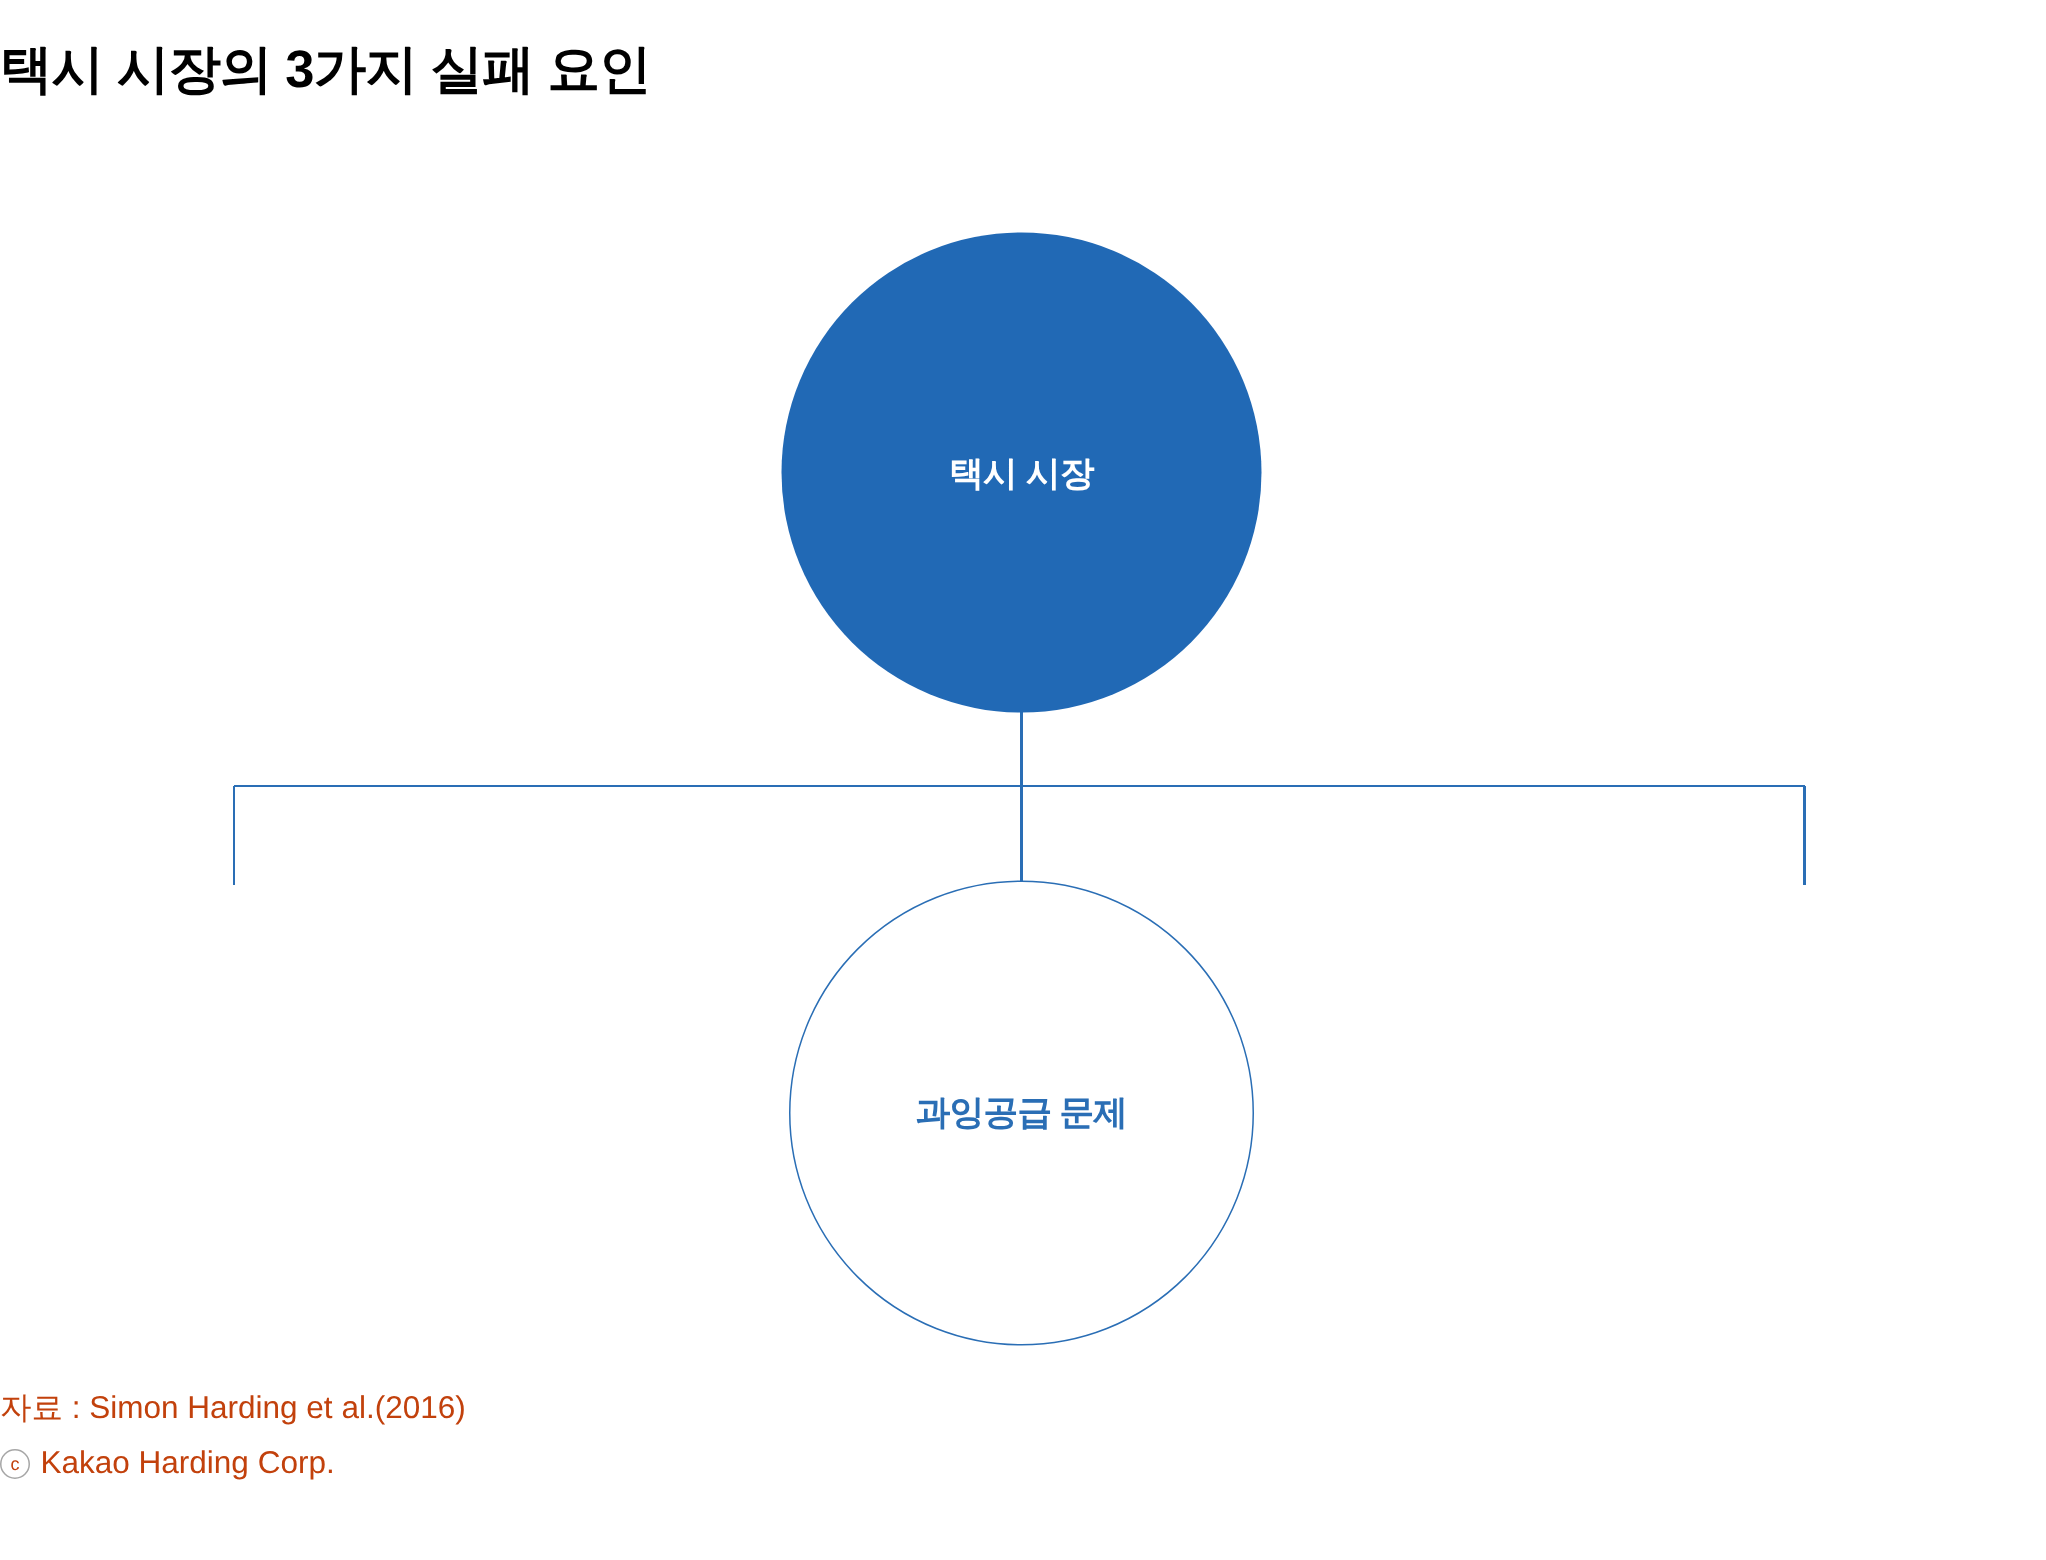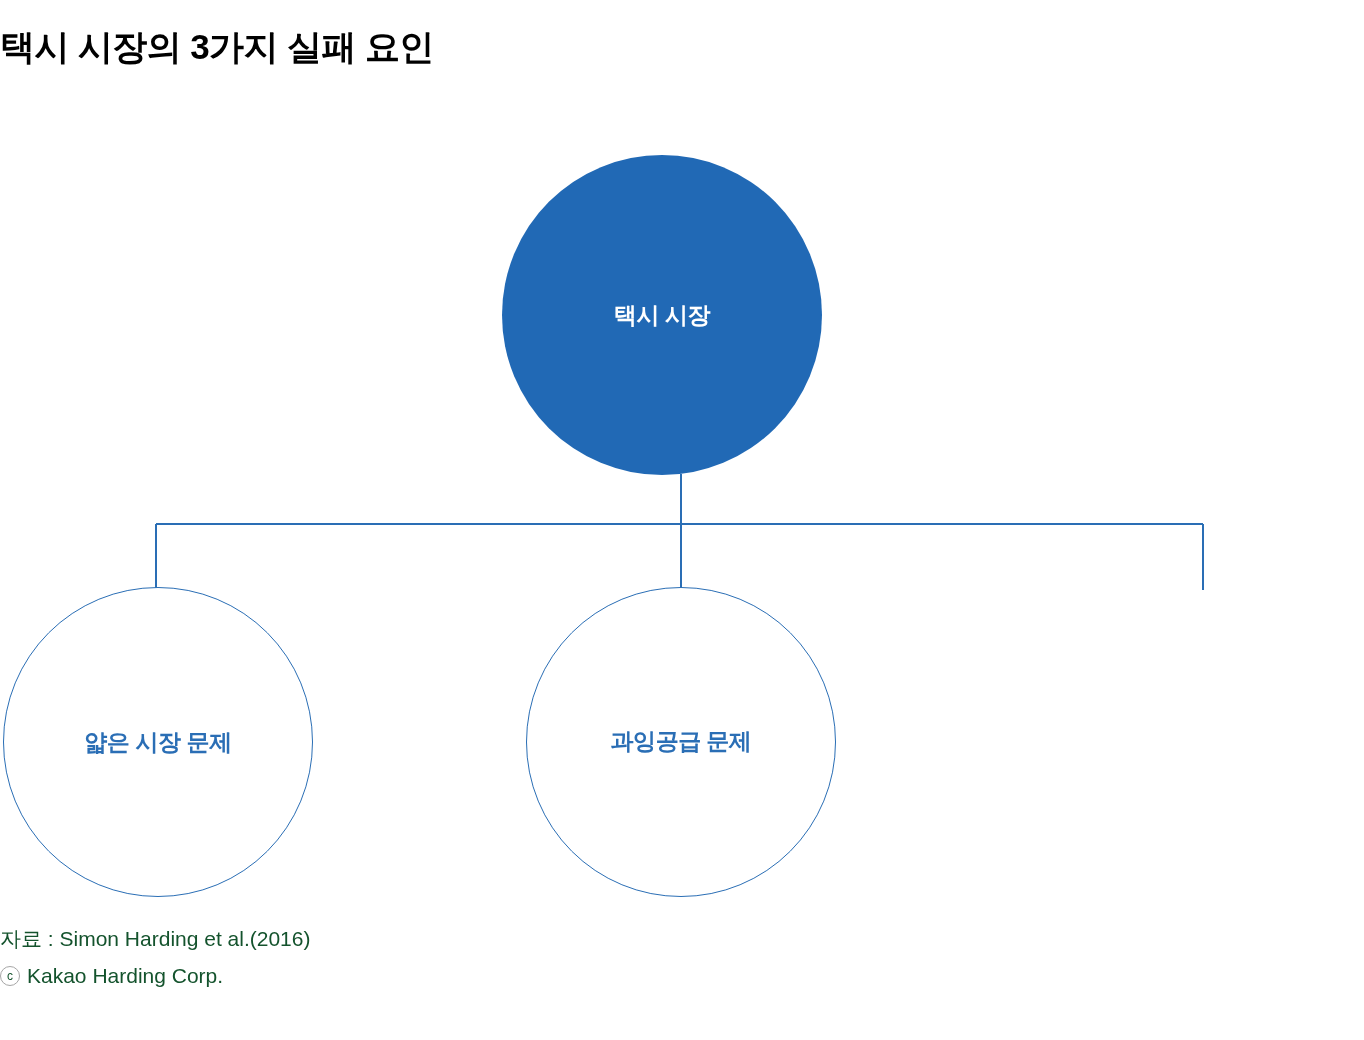--- a/index.html
+++ b/index.html
@@ -75,21 +75,21 @@
   }
   .node.leaf .node-label {
     color: #2A6EB5;
   }
 
   
   #footer {
     position: absolute;
     left: 0px;
     top: 928px;
-    color: #14532d;
+    color: #c2410c;
     font-size: 21px;
     line-height: 1.0;
   }
   .footer-line {
     display: flex;
     align-items: center;
     white-space: nowrap;
     margin-bottom: 16px;
   }
   .copyright-mark {
@@ -117,27 +117,24 @@
 
     <line x1="681" y1="474" x2="681" y2="524" stroke="#2A6EB5" stroke-width="1.6" shape-rendering="crispEdges"></line>
 
     <line x1="156" y1="524" x2="1203" y2="524" stroke="#2A6EB5" stroke-width="1.6" shape-rendering="crispEdges"></line>
 
     <line x1="156" y1="524" x2="156" y2="590" stroke="#2A6EB5" stroke-width="1.6" shape-rendering="crispEdges"></line>
     <line x1="681" y1="524" x2="681" y2="590" stroke="#2A6EB5" stroke-width="1.6" shape-rendering="crispEdges"></line>
     <line x1="1203" y1="524" x2="1203" y2="590" stroke="#2A6EB5" stroke-width="1.6" shape-rendering="crispEdges"></line>
   </svg>
 
-  <div class="node root" style="left:502px; top:155px; width:320px; height:320px;">
+  <div class="node root" style="left:521px; top:155px; width:320px; height:320px;">
     <span class="node-label">택시 시장</span>
   </div>
 
-  <div class="node leaf" style="left:3px; top:587px; width:310px; height:310px;">
-    <span class="node-label">얇은 시장 문제</span>
-  </div>
 
   <div class="node leaf" style="left:526px; top:587px; width:310px; height:310px;font-family:Liberation Serif, serif;">
     <span class="node-label">과잉공급 문제</span>
   </div>
 
 
   <div id="footer">
     <div class="footer-line">
       <span>자료 : Simon Harding et al.(2016)</span>
     </div>

